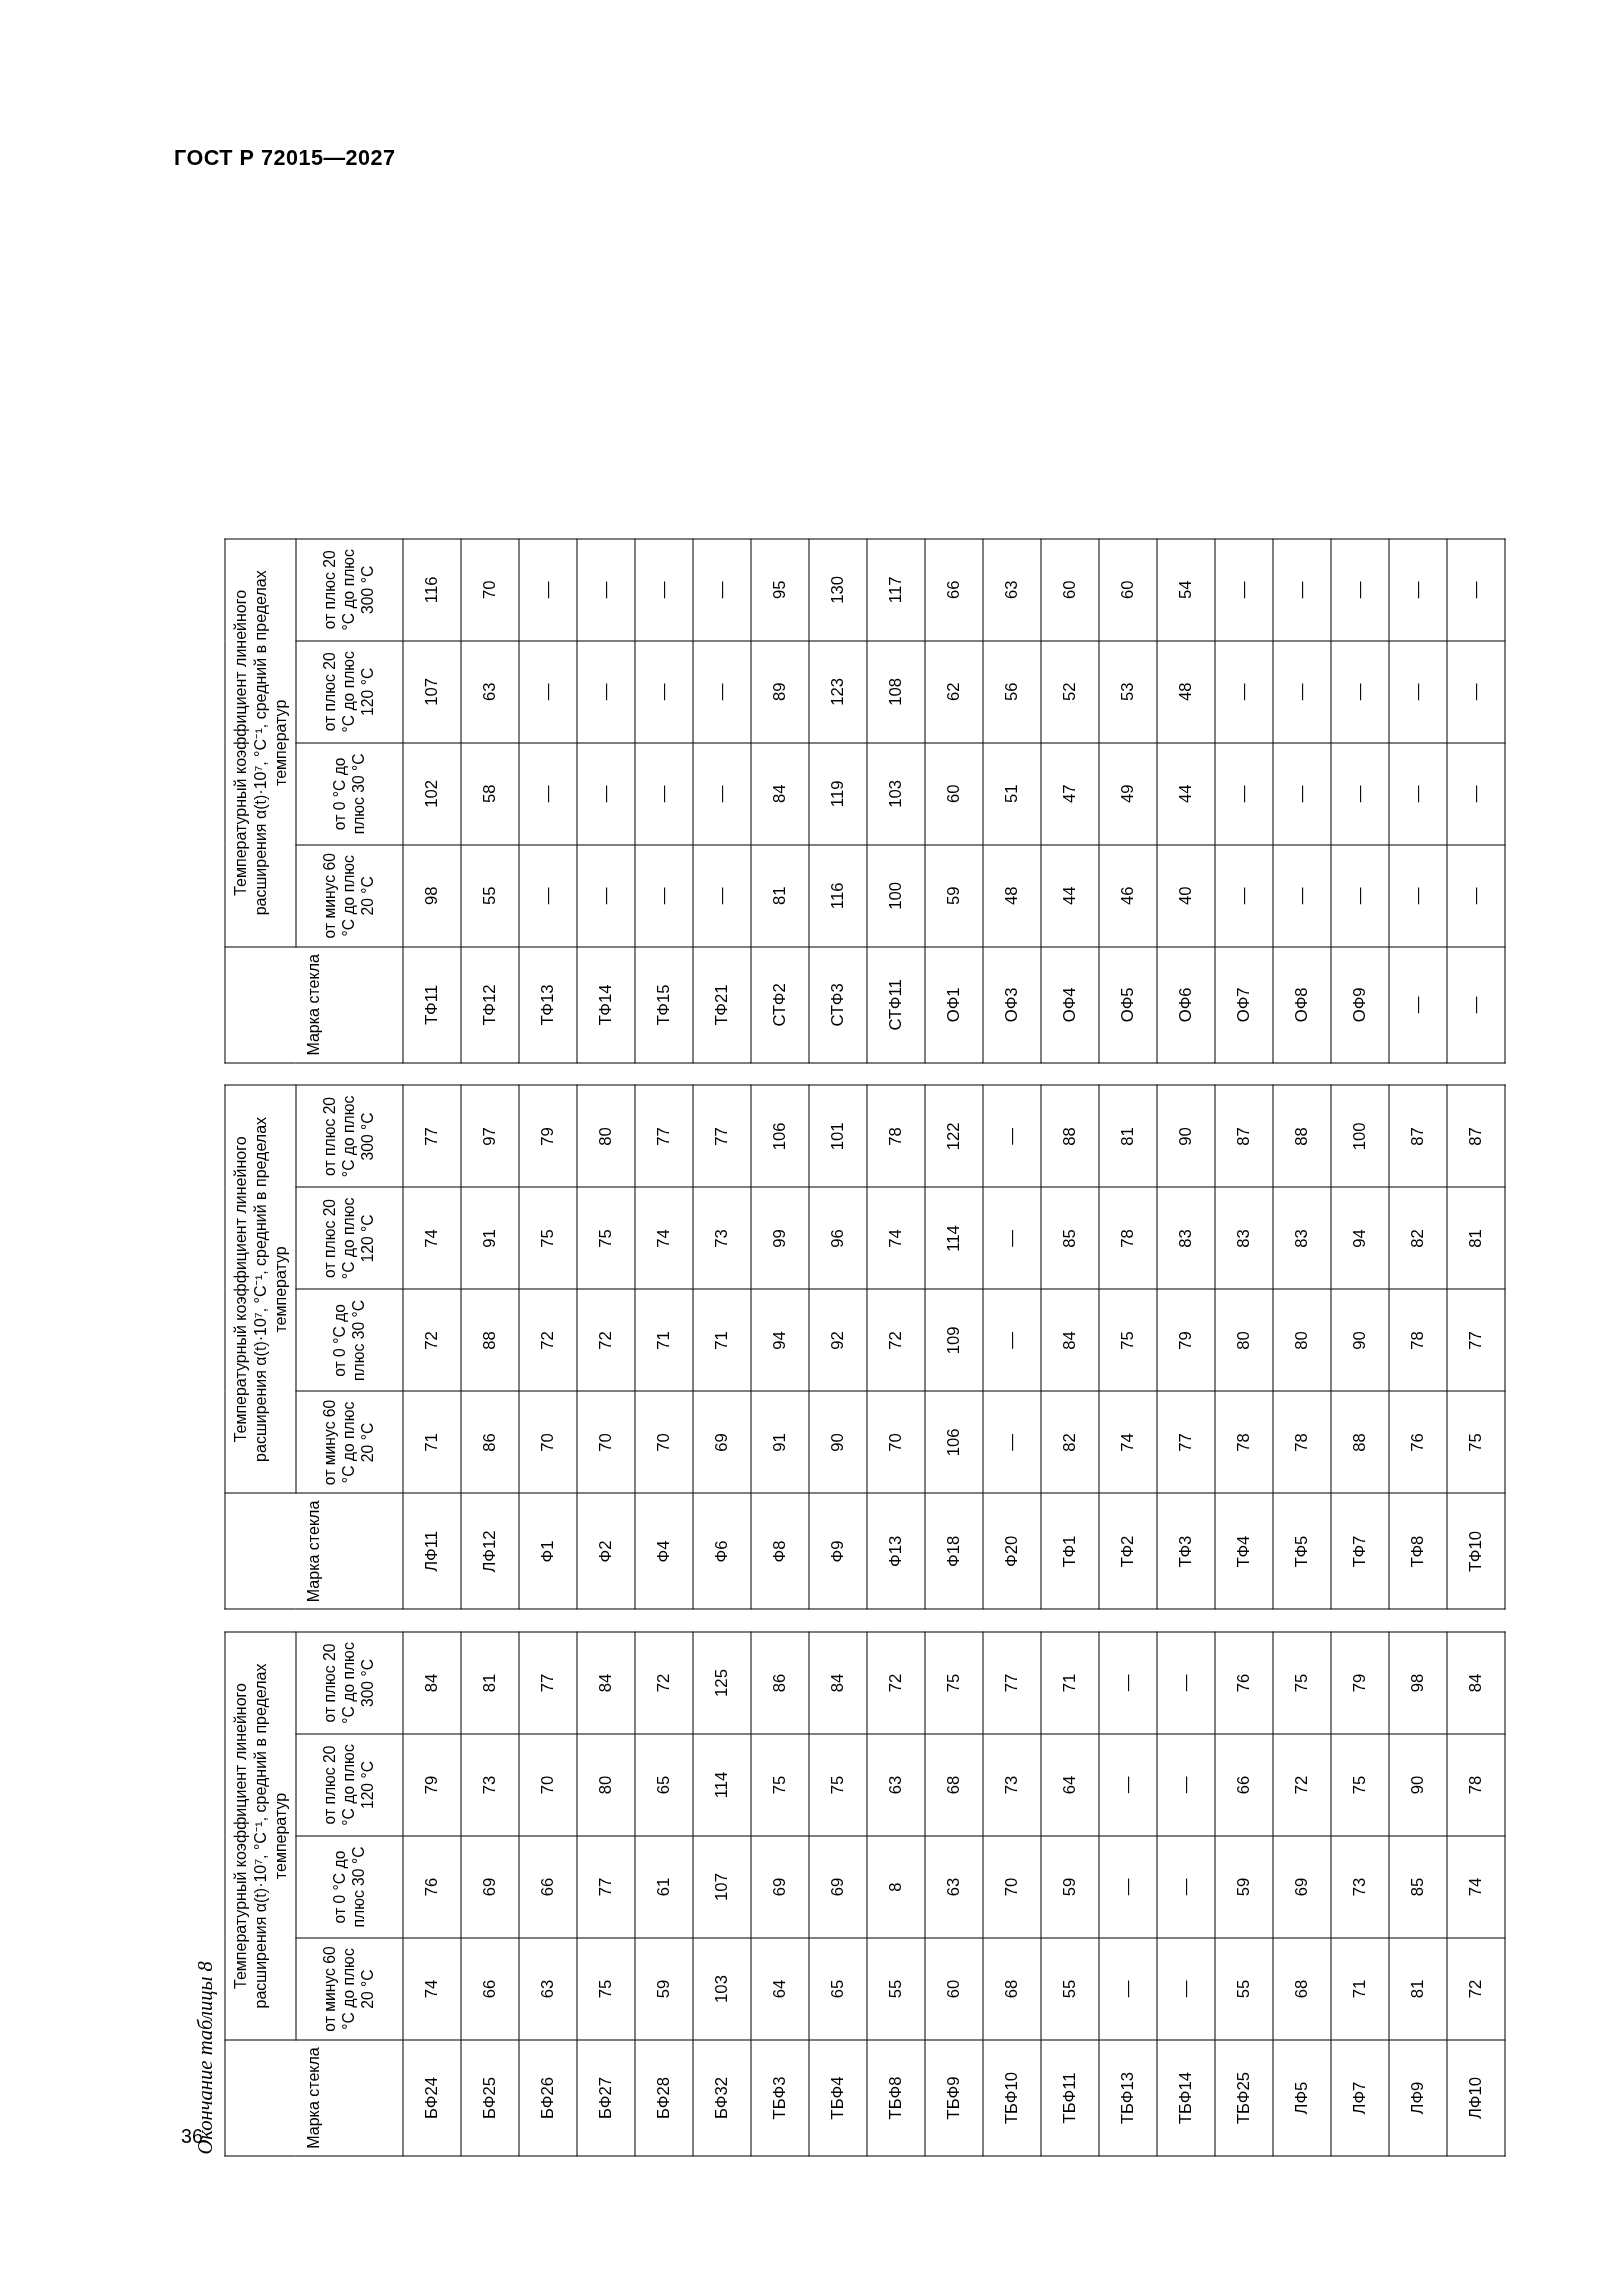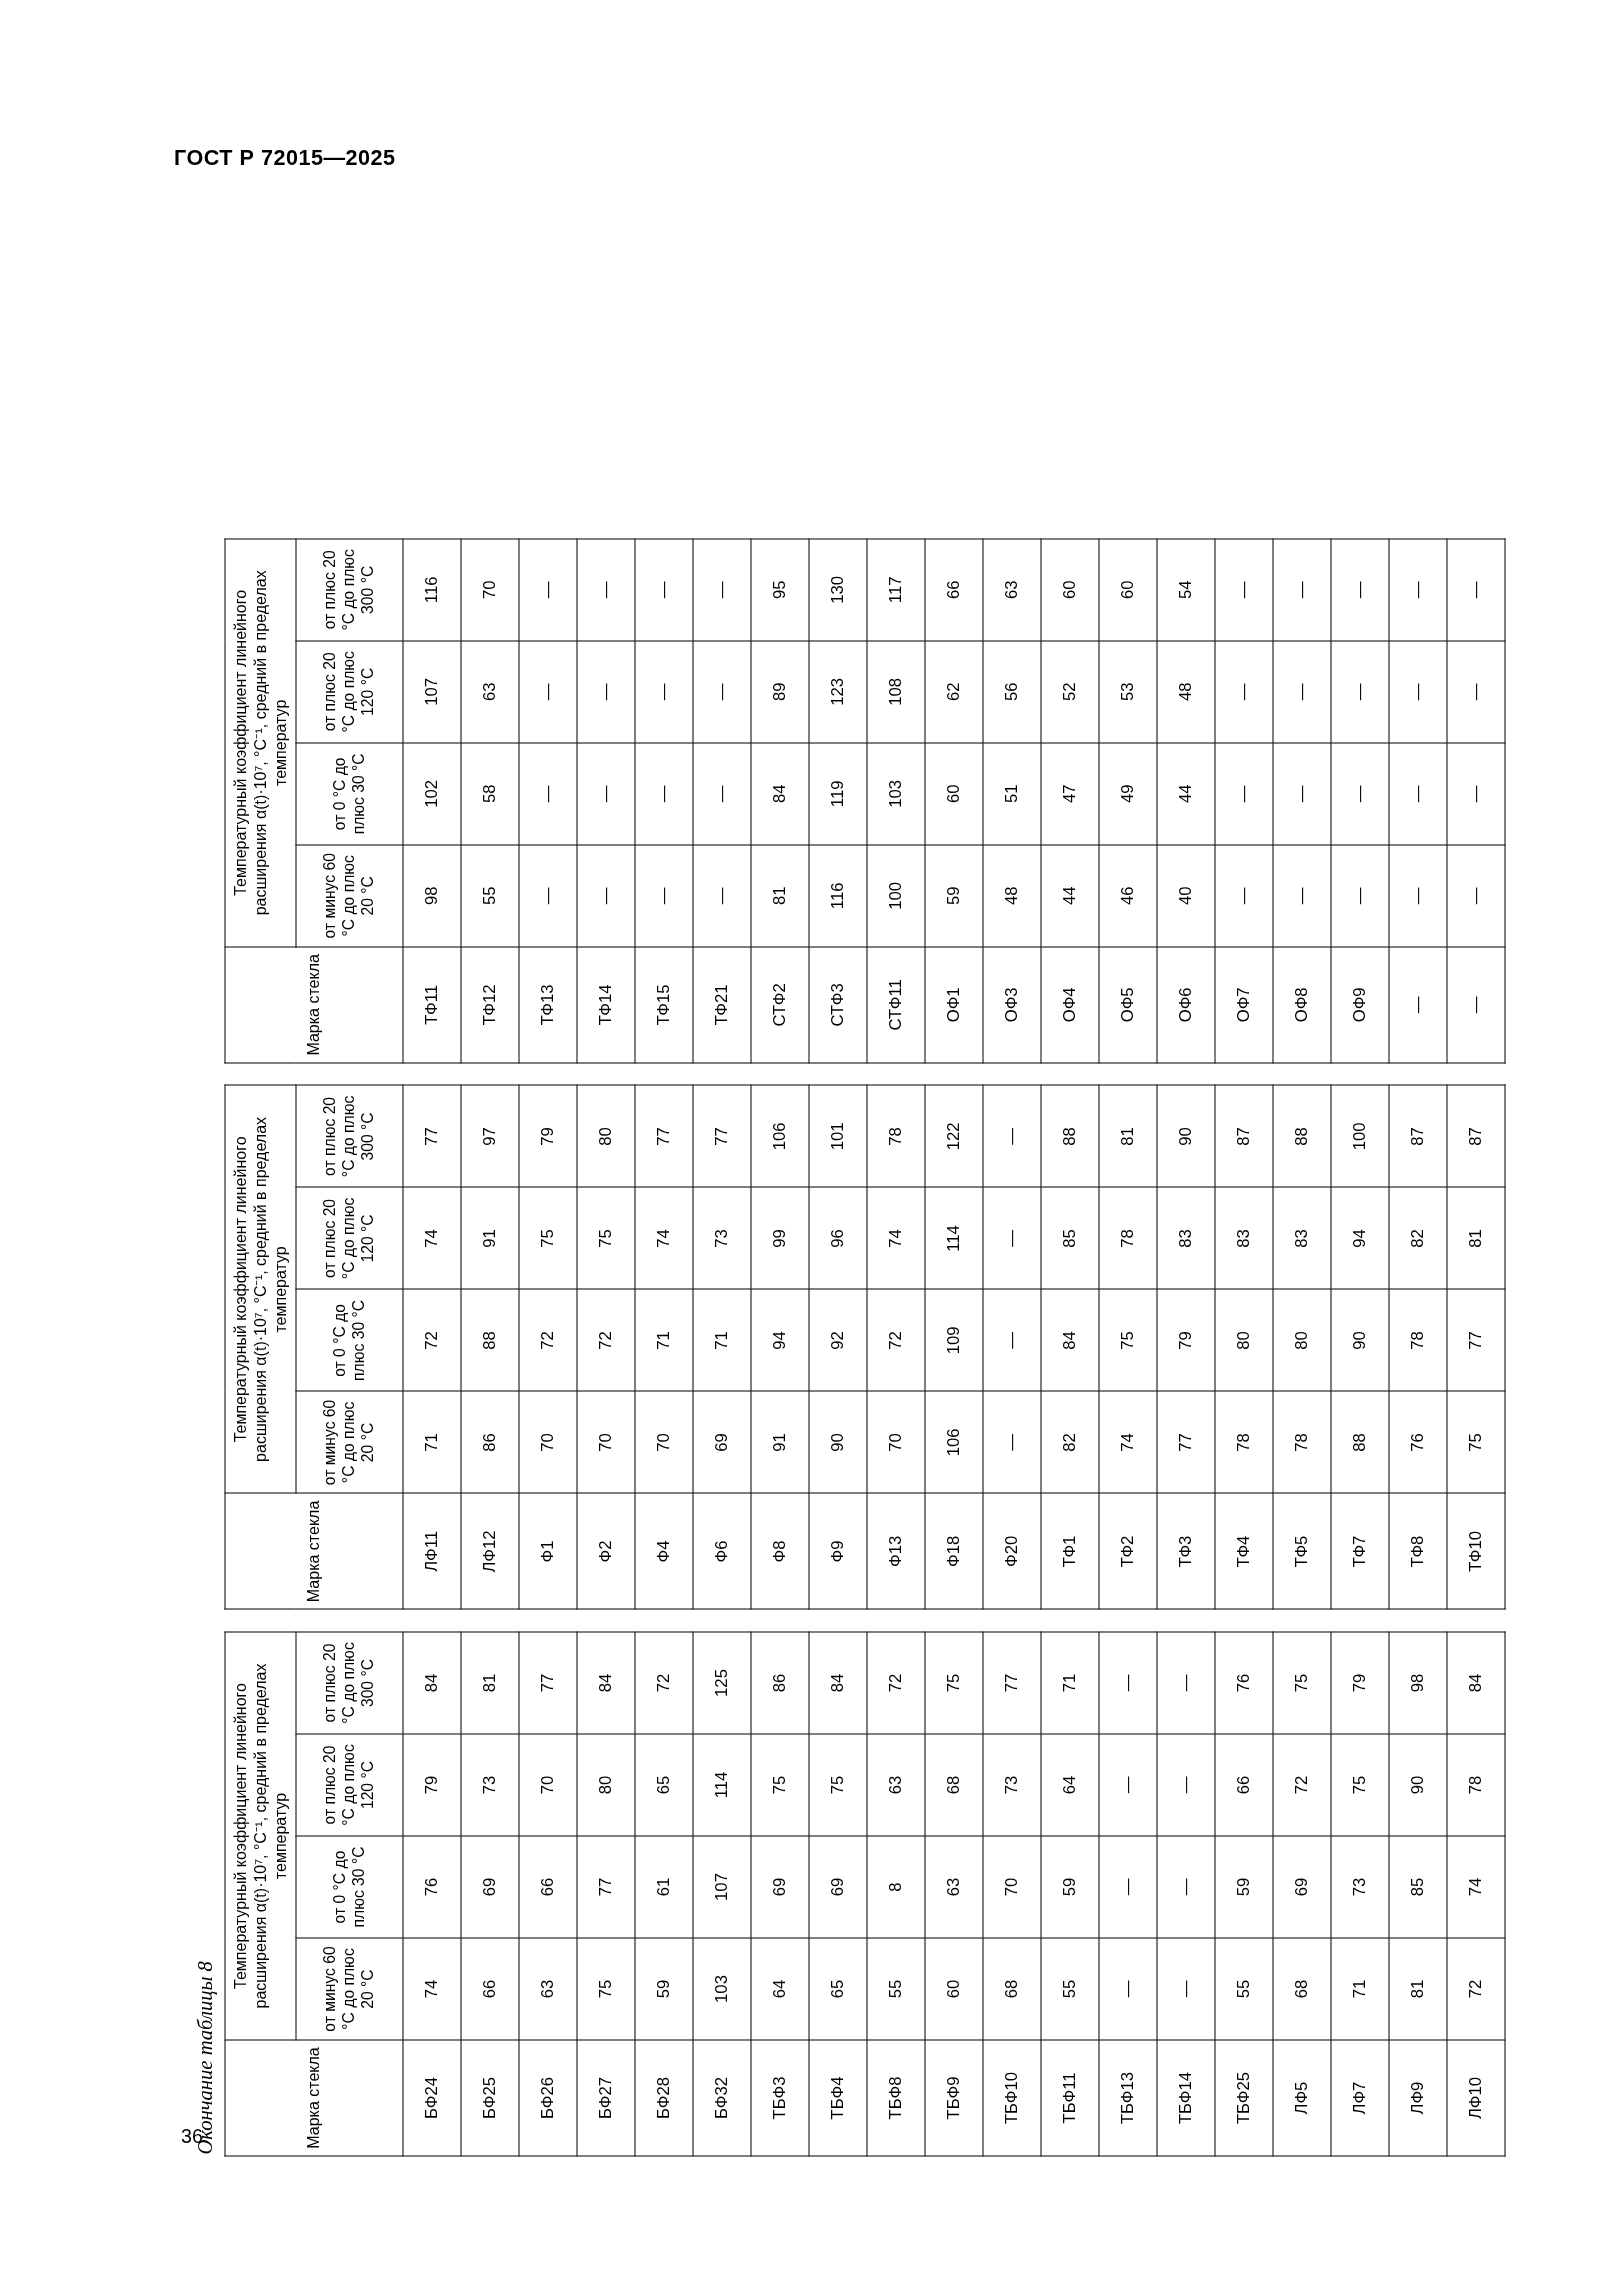--- a/index.html
+++ b/index.html
@@ -104,21 +104,21 @@
     flex-direction: row;
     align-items: flex-start;
     gap: 21.6px;
   }
   .colw-mark { width: 116px; }
   .colw-val  { width: 102px; }
 </style>
 </head>
 <body>
 
-<div class="page-header">ГОСТ Р 72015—2025</div>
+<div class="page-header">ГОСТ Р 72015—2027</div>
 
 <div class="rot-wrap">
   <div class="rot-inner">
     <div class="cont-label">Окончание таблицы 8</div>
     <div class="blocks-row" id="blocks-row">
         <table class="gost block">
           <colgroup>
             <col class="colw-mark">
             <col class="colw-val">
             <col class="colw-val">

